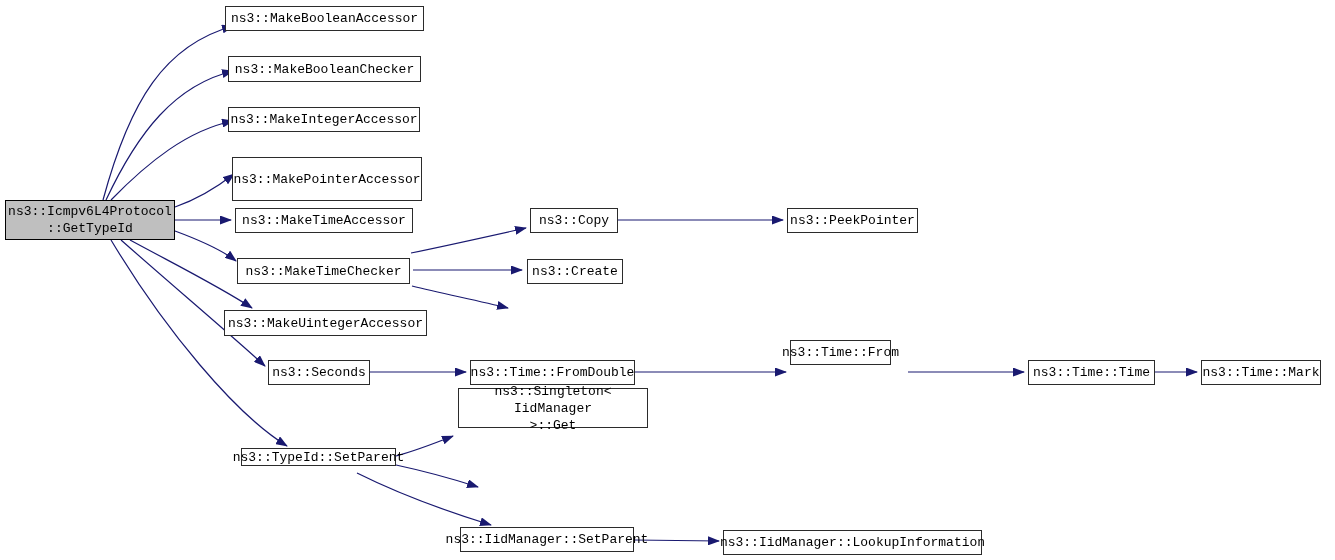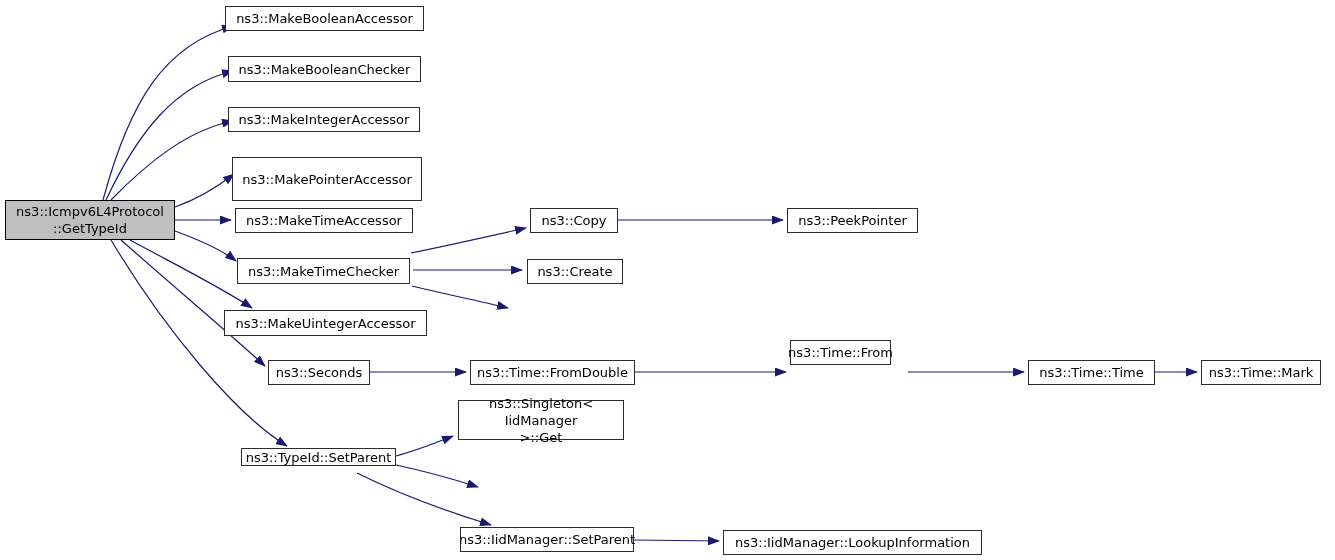--- a/index.html
+++ b/index.html
@@ -28,20 +28,21 @@
     border:1px solid var(--node-border);
     color:var(--text-color);
     font-size:13px;
     line-height:17px;
     display:flex;
     align-items:center;
     justify-content:center;
     text-align:center;
     white-space:pre-line;
     cursor:pointer;
+    font-family:Liberation Mono, monospace;
   }
   .node.root{
     background:var(--root-fill);
     border-color:#000000;
     cursor:default;
   }
 </style>
 </head>
 <body>
 
@@ -105,21 +106,21 @@
 
 
   <div class="node" style="left:470px;top:360px;width:165px;height:25px">ns3::Time::FromDouble</div>
 
   <div class="node" style="left:790px;top:340px;width:101px;height:25px">ns3::Time::From</div>
 
   <div class="node" style="left:1028px;top:360px;width:127px;height:25px">ns3::Time::Time</div>
 
   <div class="node" style="left:1201px;top:360px;width:120px;height:25px">ns3::Time::Mark</div>
 
-  <div class="node" style="left:458px;top:400px;width:166px;height:40px">ns3::Singleton&lt; IidManager
+  <div class="node" style="left:458px;top:388px;width:190px;height:40px">ns3::Singleton&lt; IidManager
 &gt;::Get</div>
 
 
   <div class="node" style="left:460px;top:527px;width:174px;height:25px">ns3::IidManager::SetParent</div>
 
   <div class="node" style="left:723px;top:530px;width:259px;height:25px">ns3::IidManager::LookupInformation</div>
 
 </div>
 
 </body></html>

